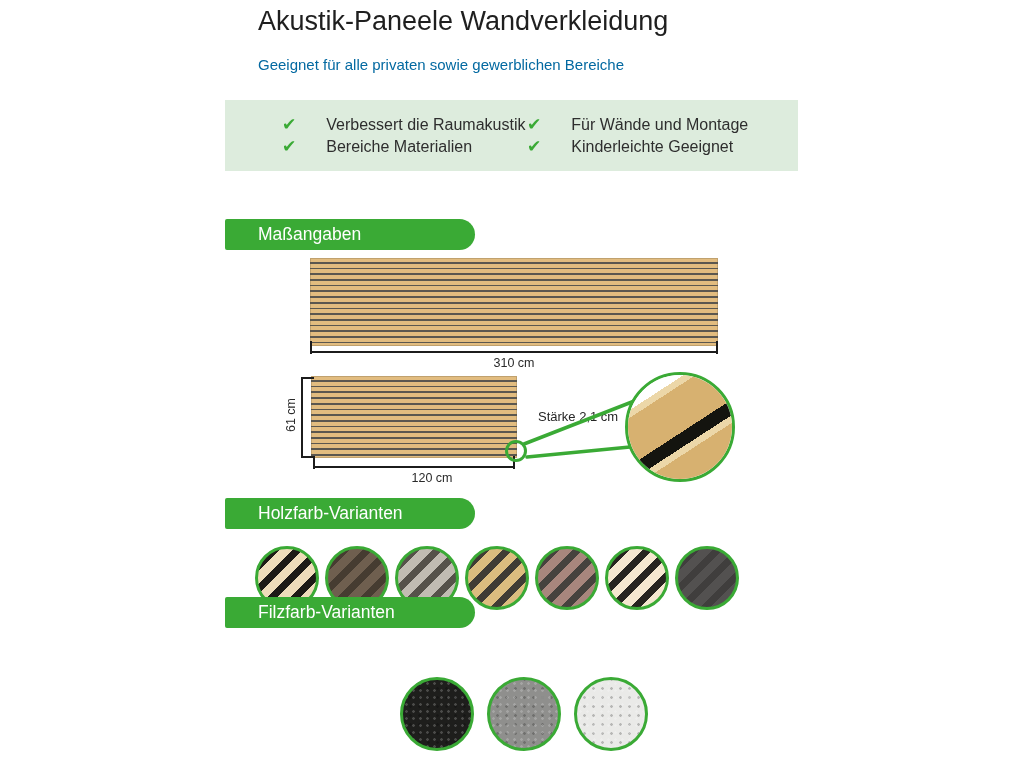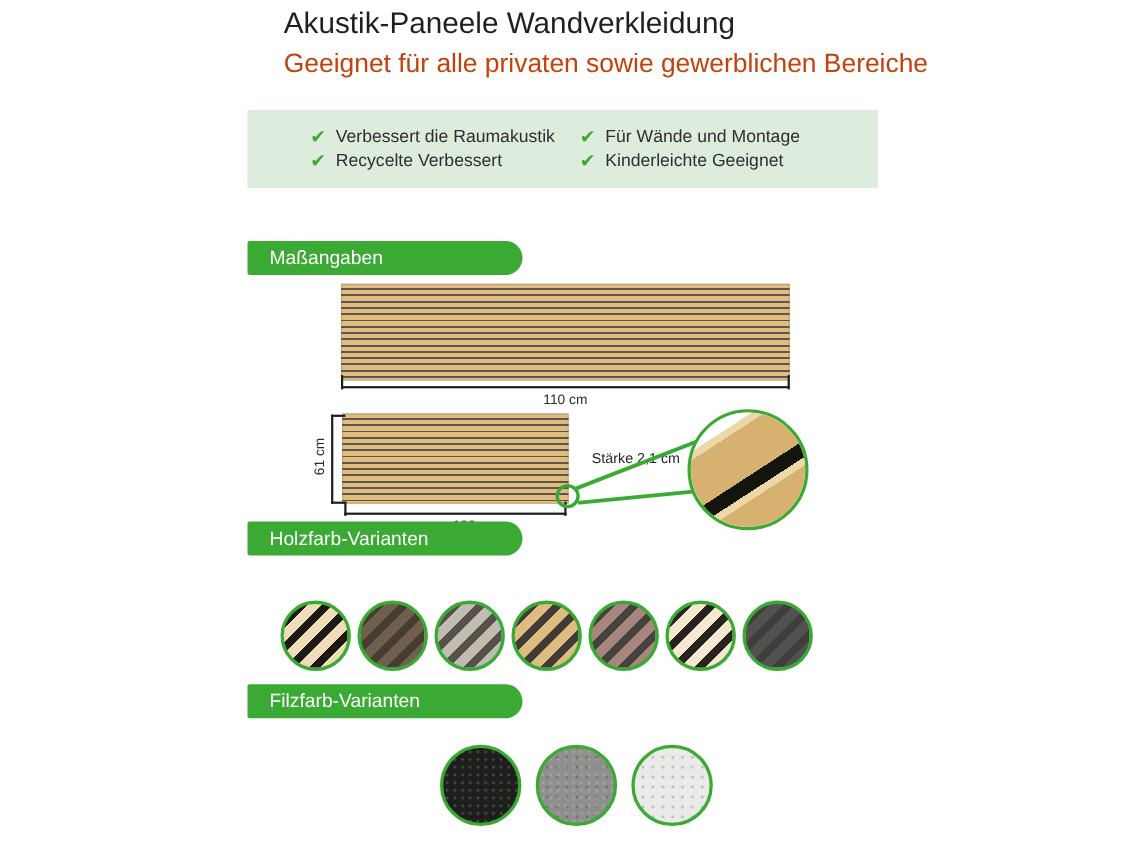--- a/index.html
+++ b/index.html
@@ -2,37 +2,37 @@
 <html><head>
 <meta charset="utf-8">
 <style>
   html,body{margin:0;padding:0;background:#fff;}
   .stage{
     position:relative;width:900px;height:768px;overflow:hidden;background:#ffffff;
     font-family:"Liberation Sans","DejaVu Sans",sans-serif;color:#212121;
   }
   
   .hdr-title{position:absolute;left:258px;top:6px;font-size:27px;font-weight:400;color:#1f1f1f;white-space:nowrap;}
-  .hdr-sub{position:absolute;left:258px;top:44px;font-size:24px;font-weight:400;color:#c2410c;white-space:nowrap;}
+  .hdr-sub{position:absolute;left:258px;top:56px;font-size:15px;font-weight:400;color:#0369a1;white-space:nowrap;}
   
   .feature-box{
     position:absolute;left:225px;top:100px;width:573px;height:71px;background:#ddecdd;
     display:grid;grid-template-columns:245px auto;column-gap:0;row-gap:4px;
     align-content:center;padding-left:57px;box-sizing:border-box;
   }
   .feature{display:flex;align-items:center;gap:9px;}
   .check{color:#3aaa35;font-size:17px;font-weight:700;line-height:1;}
-  .feature-label{font-size:16px;font-weight:500;color:#2e2e2e;white-space:nowrap;}
+  .feature-label{font-size:16px;font-weight:500;color:#2e2e2e;white-space:nowrap;margin-left:21px;}
   
   .pill{
     position:absolute;left:225px;width:250px;height:31px;background:#3aaa35;
     border-radius:2px 16px 16px 2px;color:#fff;font-size:17.5px;font-weight:500;
-    line-height:31px;padding-left:20px;box-sizing:border-box;white-space:nowrap;
+    line-height:31px;padding-left:33px;box-sizing:border-box;white-space:nowrap;
   }
-  .pill-dims{top:219px;} .pill-wood{top:474px;} .pill-felt{top:622px;}
+  .pill-dims{top:219px;} .pill-wood{top:498px;} .pill-felt{top:597px;}
   
   .panel{
     position:absolute;
     background:repeating-linear-gradient(180deg,#e2bc7f 0px,#e2bc7f 4px,#5b574f 4px,#5b574f 5.7px);
     box-shadow:inset 0 0 0 1px rgba(90,80,60,.25);
   }
   .panel-large{left:310px;top:258px;width:408px;height:88px;}
   .panel-small{left:311px;top:376px;width:206px;height:82px;}
   
   .dim-h{position:absolute;height:2px;background:#1c1c1c;}
@@ -93,33 +93,33 @@
     <div class="feature">
       <span class="check">✔</span>
       <span class="feature-label">Verbessert die Raumakustik</span>
     </div>
     <div class="feature">
       <span class="check">✔</span>
       <span class="feature-label">Für Wände und Montage</span>
     </div>
     <div class="feature">
       <span class="check">✔</span>
-      <span class="feature-label">Recycelte Verbessert</span>
+      <span class="feature-label">Bereiche Materialien</span>
     </div>
     <div class="feature">
       <span class="check">✔</span>
       <span class="feature-label">Kinderleichte Geeignet</span>
     </div>
   </div>
 
   <div class="pill pill-dims">Maßangaben</div>
 
   <div class="panel panel-large"></div>
   <div class="dim-h" style="left:310px;top:351px;width:408px;"></div>
-  <div class="dim-label" style="left:310px;top:356px;width:408px;">110 cm</div>
+  <div class="dim-label" style="left:310px;top:356px;width:408px;">310 cm</div>
 
   <div class="panel panel-small"></div>
   <div class="dim-v" style="left:301px;top:377px;height:81px;"></div>
   <div class="dim-label dim-label-v" style="left:261px;top:408px;width:60px;">61 cm</div>
   <div class="dim-h" style="left:313px;top:466px;width:202px;"></div>
   <div class="dim-label" style="left:331px;top:471px;width:202px;">120 cm</div>
 
   <svg class="callout-svg" width="1024" height="768" viewBox="0 0 1024 768">
     <line x1="524" y1="444" x2="637" y2="400" stroke="#3aaa35" stroke-width="3.5" stroke-linecap="round"></line>
     <line x1="527" y1="457" x2="630" y2="447" stroke="#3aaa35" stroke-width="3.5" stroke-linecap="round"></line>

